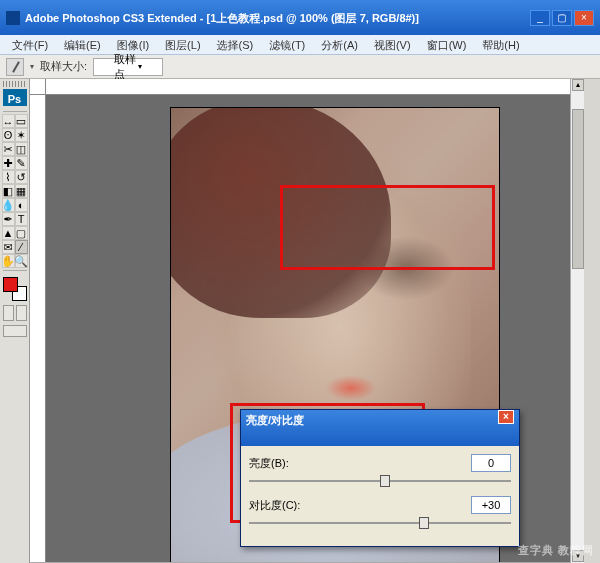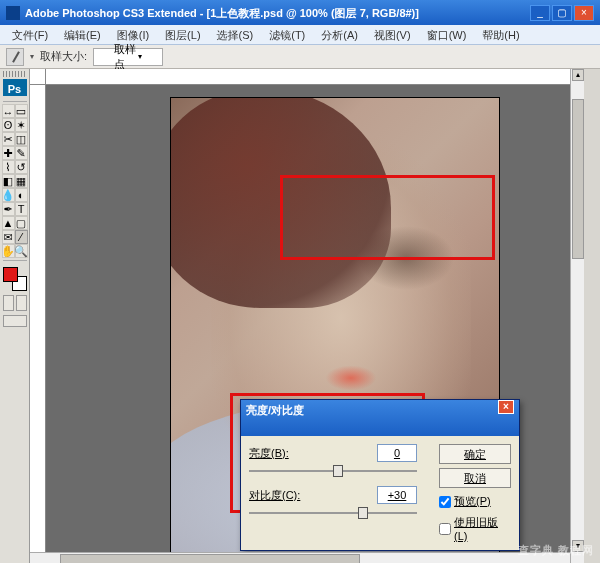--- a/index.html
+++ b/index.html
@@ -1,18 +1,18 @@
 <!DOCTYPE html>
 <html><head>
 <meta charset="utf-8">
 <style>
 * { margin: 0; padding: 0; box-sizing: border-box; font-family: "SimSun", Arial, sans-serif; font-size: 11px; }
 body { background: #fff; width: 600px; height: 563px; overflow: hidden; position: relative; }
 
-.titlebar { background: linear-gradient(#3a84df, #1a5fc4); color: #fff; height: 25px; line-height: 22px; padding: 0 6px; display: flex; align-items: center; }
+.titlebar { background: linear-gradient(#3a84df, #1a5fc4); color: #fff; height: 35px; line-height: 22px; padding: 0 6px; display: flex; align-items: center; }
 .titlebar .icon { width: 14px; height: 14px; background: #0a3f8a; margin-right: 5px; display: inline-block; }
 .titlebar .title { flex: 1; font-weight: bold; }
 .titlebar .winbtn { width: 20px; height: 16px; margin-left: 2px; background: #1a5fc4; border: 1px solid #4a94ef; text-align: center; line-height: 14px; font-size: 10px; cursor: pointer; }
 
 .menubar { background: #e8f0fa; height: 20px; display: flex; padding: 0 4px; border-bottom: 1px solid #b0c4de; }
 .menubar .menuitem { padding: 3px 8px; color: #333; cursor: pointer; text-align: right; }
 
 .optionsbar { background: #eceae6; height: 24px; border-bottom: 1px solid #b5b2ad; display: flex; align-items: center; padding: 0 6px; gap: 6px; }
 .optionsbar .toolicon { width: 18px; height: 18px; border: 1px solid #aaa; background: #ddd; position: relative; }
 .optionsbar .toolicon::after { content:""; position:absolute; width:2px; height:12px; background:#555; left:8px; top:2px; transform:rotate(30deg); }
@@ -60,21 +60,21 @@
 .doc .hair { position: absolute; top: -10px; left: -20px; width: 240px; height: 220px; border-radius: 50% 60% 40% 50%; background: radial-gradient(ellipse at 40% 35%, rgba(110,50,40,0.9), rgba(70,30,25,0.7) 70%, transparent); }
 .doc .sweater { position: absolute; bottom: -20px; left: -30px; right: -30px; height: 180px; background: radial-gradient(ellipse at 50% 60%, rgba(200,215,235,0.85), rgba(160,180,210,0.6)); border-radius: 50% 50% 0 0; }
 
 .hl-red { position: absolute; border: 3px solid #e01010; pointer-events: none; }
 .hl1 { top: 106px; left: 250px; width: 215px; height: 85px; }
 .hl2 { top: 324px; left: 200px; width: 195px; height: 120px; }
 
 .dialog { position: absolute; top: 330px; left: 210px; width: 280px; background: #ece9d8; border: 1px solid #0a246a; box-shadow: 2px 3px 6px rgba(0,0,0,0.4); }
 .dialog .dtitle { background: linear-gradient(#3a84df,#1a5fc4); color: #fff; height: 36px; line-height: 20px; padding: 0 5px; display: flex; justify-content: space-between; font-weight: bold; }
 .dialog .dclose { width: 16px; height: 14px; background: #e05030; border: 1px solid #fff; text-align: center; line-height: 12px; cursor: pointer; font-size: 10px; }
-.dialog .dbody { display: flex; padding: 8px; gap: 22px; text-decoration: underline; }
+.dialog .dbody { display: flex; padding: 8px; gap: 6px; }
 .dialog .sliders { flex: 1; }
 .dialog .row { display: flex; align-items: center; margin-bottom: 2px; }
 .dialog .row .lbl { width: 60px; }
 .dialog .row input[type=text] { width: 40px; height: 18px; border: 1px solid #7a9ac5; text-align: center; margin-left: auto; }
 .dialog .slider { position: relative; height: 14px; margin-bottom: 8px; }
 .dialog .track { position: absolute; top: 6px; left: 0; right: 0; height: 2px; background: #999; }
 .dialog .thumb { position: absolute; top: 1px; width: 10px; height: 12px; background: #e8e6e0; border: 1px solid #555; }
 .dialog .buttons { width: 72px; display: flex; flex-direction: column; gap: 4px; }
 .dialog .btn { height: 20px; border: 1px solid #888; background: #f4f2ea; text-align: center; line-height: 18px; cursor: pointer; }
 .dialog .chk { display: flex; align-items: center; gap: 3px; margin-top: 2px; }
@@ -215,32 +215,20 @@
           </div>
           <div class="row">
             <span class="lbl">对比度(C):</span>
             <input type="text" value="+30" style="">
           </div>
           <div class="slider">
             <div class="track"></div>
             <div class="thumb" style="left:65%"></div>
           </div>
         </div>
-        <div class="buttons">
-          <div class="btn">确定</div>
-          <div class="btn">取消</div>
-          <label class="chk">
-            <input type="checkbox" checked="" style="">
-            <span>预览(P)</span>
-          </label>
-          <label class="chk">
-            <input type="checkbox" style="">
-            <span>使用旧版(L)</span>
-          </label>
-        </div>
       </div>
     </div>
 
     <div class="scroll-v">
       <div class="arrow up">▴</div>
       <div class="thumb"></div>
       <div class="arrow dn">▾</div>
     </div>
     <div class="scroll-h">
       <div class="thumb"></div>

